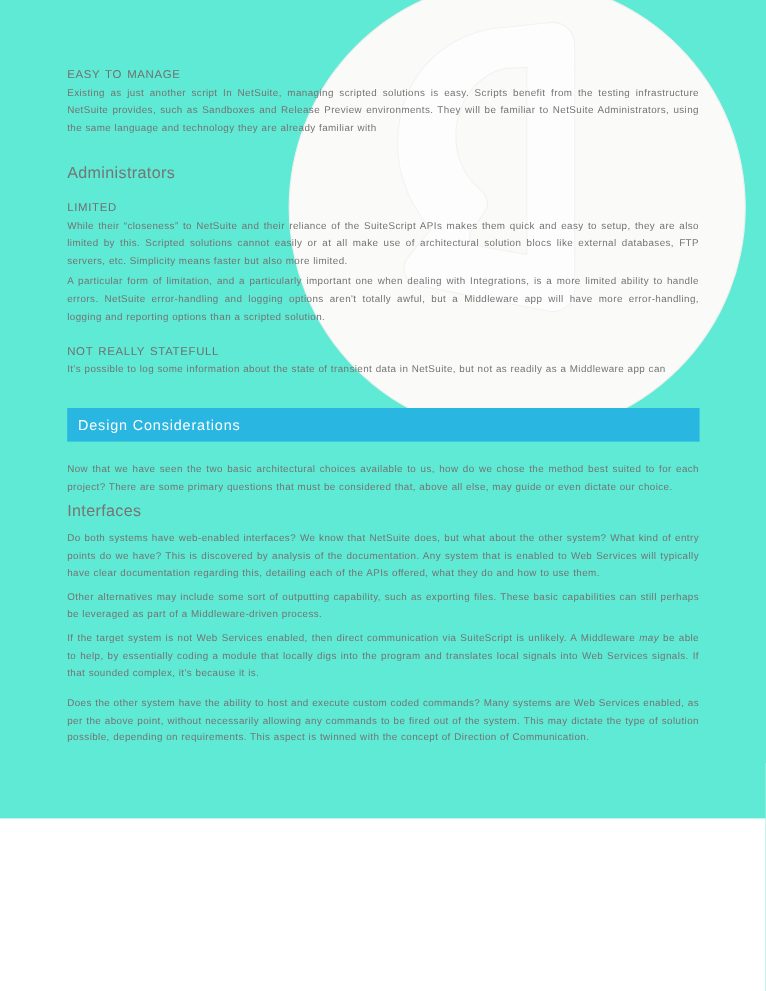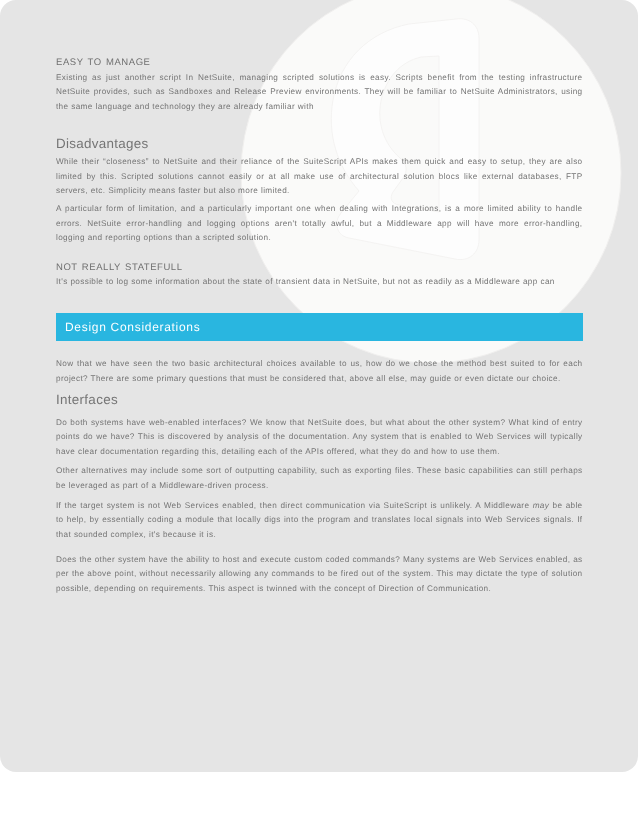--- a/index.html
+++ b/index.html
@@ -1,20 +1,20 @@
 <!DOCTYPE html>
 <html><head>
 <meta charset="utf-8">
 <title>Document</title>
 <style>
   html,body{margin:0;padding:0;}
   body{width:638px;height:826px;background:#ffffff;
        font-family:"Liberation Sans",sans-serif;
        -webkit-font-smoothing:antialiased;text-rendering:geometricPrecision;}
-  .page{position:relative;width:638px;height:772px;overflow:hidden;background:#e5e5e5;border-radius:16px;}
+  .page{position:relative;width:638px;height:682px;overflow:hidden;background:#5eead4;}
   .watermark{position:absolute;left:0;top:0;width:638px;height:826px;pointer-events:none;}
   .content{position:absolute;left:56px;top:0;width:526.5px;}
   .subheading{font-size:9.5px;color:#707070;font-weight:400;
               letter-spacing:0.56px;word-spacing:1.1px;line-height:11px;}
   .heading{font-size:13.4px;color:#757575;font-weight:400;
            letter-spacing:0.31px;word-spacing:2.1px;line-height:16px;}
   .para{font-size:8.2px;color:#747474;text-align:justify;line-height:14.6px;
         letter-spacing:0.35px;word-spacing:0.2px;}
   .para i{font-style:italic;}
   .banner{background:#29b6e0;color:#fbfeff;font-size:12px;letter-spacing:0.7px;
@@ -48,22 +48,23 @@
                C383 143 377 122 381 101
                C386 78 400 62 421 57 Z" fill="#fdfdfd" stroke="#f3f2f0" stroke-width="0.9" stroke-linejoin="round" fill-rule="evenodd"></path>
     </g>
   </svg>
 
   <div class="content">
     <div class="subheading" style="margin:56.78px 0 0 0">EASY TO MANAGE</div>
 
     <p class="para" style="margin:2.74px 0 0 0">Existing as just another script In NetSuite, managing scripted solutions is easy. Scripts benefit from the testing infrastructure NetSuite provides, such as Sandboxes and Release Preview environments. They will be familiar to NetSuite Administrators, using the same language and technology they are already familiar with</p>
 
-    <div class="heading" style="margin:22.18px 0 0 0">Disadvantages</div>
+    <div class="heading" style="margin:22.18px 0 0 0">Administrators</div>
 
+    <div class="subheading" style="margin:15.44px 0 0 0">LIMITED</div>
 
     <p class="para" style="margin:2.78px 0 0 0">While their “closeness” to NetSuite and their reliance of the SuiteScript APIs makes them quick and easy to setup, they are also limited by this. Scripted solutions cannot easily or at all make use of architectural solution blocs like external databases, FTP servers, etc. Simplicity means faster but also more limited.</p>
 
 
     <p class="para" style="margin:3.00px 0 0 0">A particular form of limitation, and a particularly important one when dealing with Integrations, is a more limited ability to handle errors. NetSuite error-handling and logging options aren't totally awful, but a Middleware app will have more error-handling, <span class="nb">logging and</span> reporting options than a scripted solution.</p>
 
     <div class="subheading" style="margin:15.74px 0 0 0">NOT REALLY STATEFULL</div>
 
     <p class="para" style="margin:2.00px 0 0 0">It's possible to log some information about the state of transient data in NetSuite, but not as readily as a Middleware app can</p>
 

